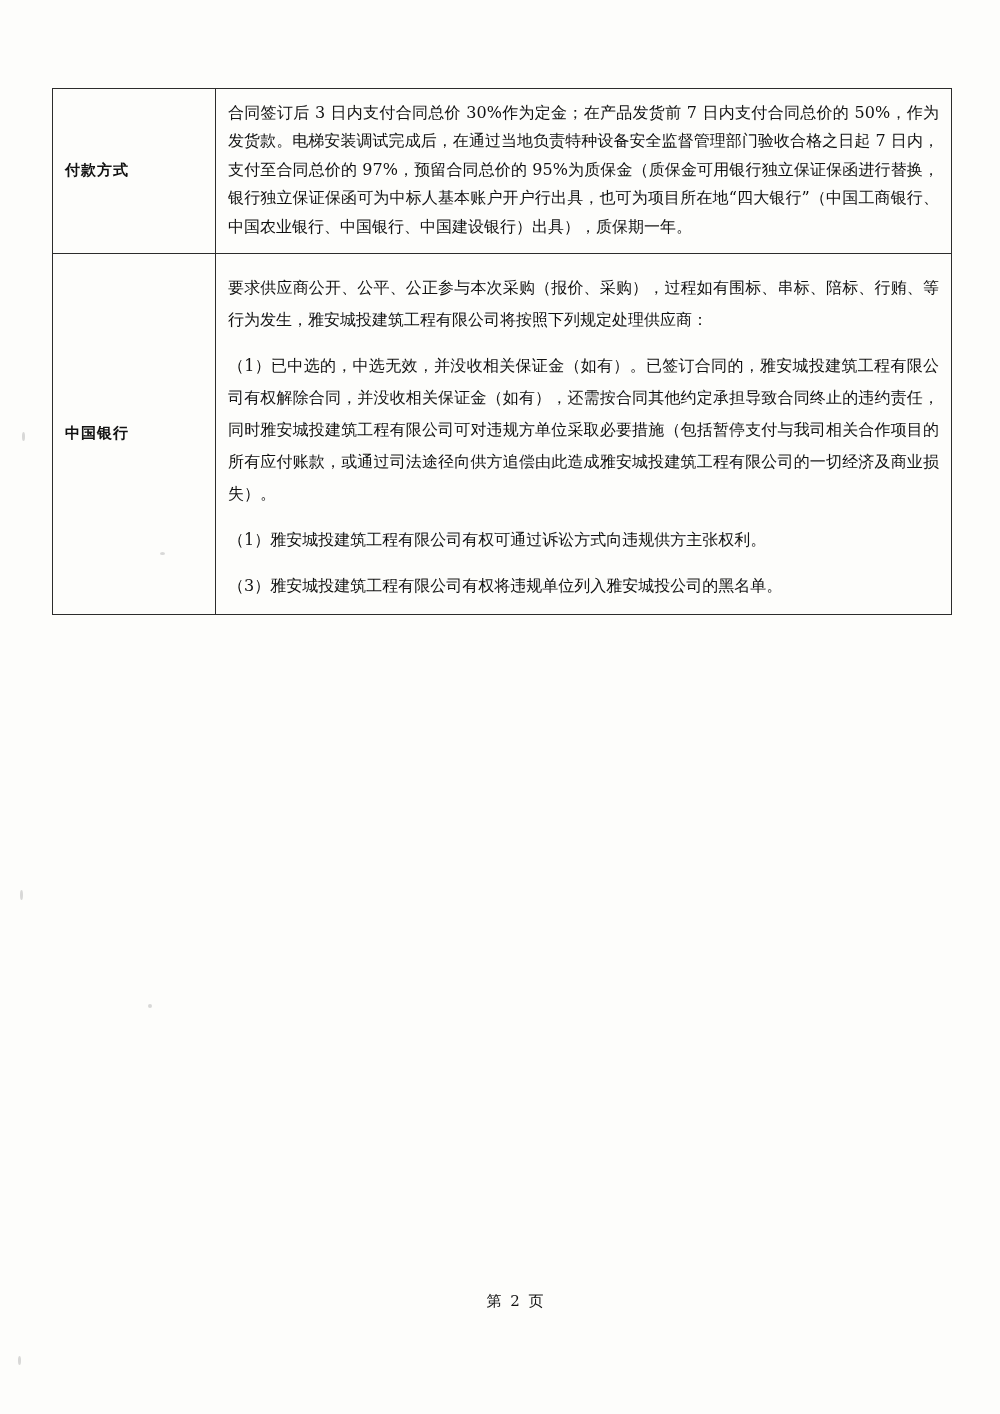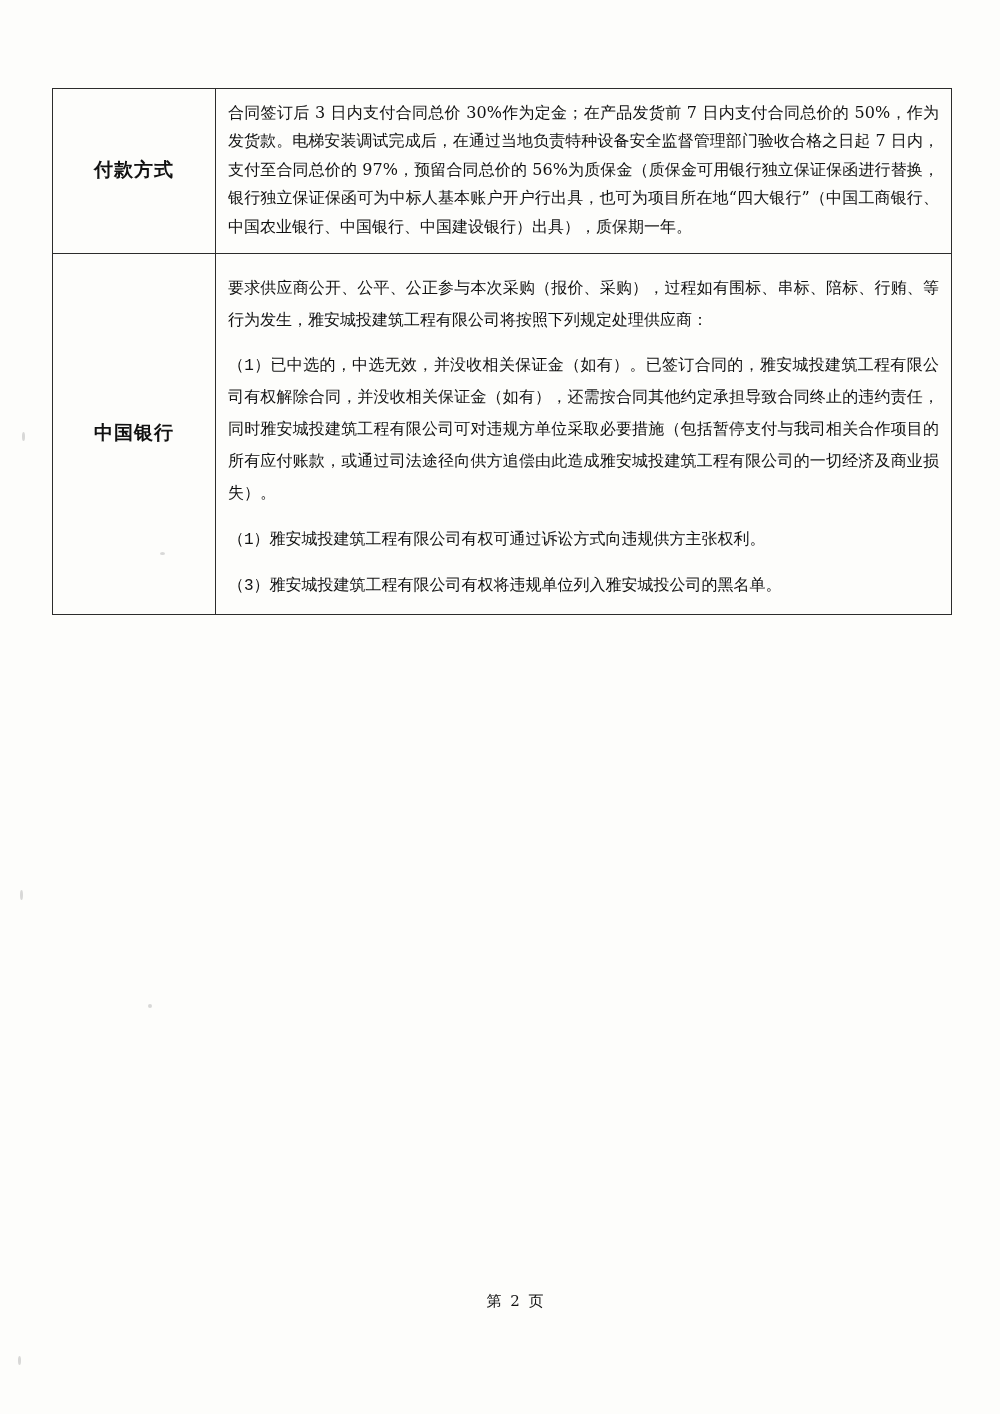--- a/index.html
+++ b/index.html
@@ -37,23 +37,23 @@
     border-collapse: collapse;
     table-layout: fixed;
   }
   .doc-table td {
     border: 1.6px solid #2c2c2c;
     vertical-align: middle;
     padding: 10px 12px 12px 12px;
   }
   .label-cell {
     width: 138px;
-    text-align: center;
+    text-align: left;
     font-weight: 700;
-    font-size: 19px;
+    font-size: 15px;
     letter-spacing: 1px;
     font-family: "DejaVu Serif", "Liberation Serif", serif;
   }
   .body-cell {
     font-size: 16px;
     line-height: 1.72;
     text-align: justify;
     text-justify: inter-ideograph;
   }
   .row-payment .body-cell p {
@@ -68,21 +68,20 @@
   .row-integrity .body-cell p {
     margin: 0 0 14px 0;
     line-height: 2.0;
     font-size: 16px;
   }
   .row-integrity .body-cell p:last-child {
     margin-bottom: 12px;
   }
   .indent {
     text-indent: 0;
-    font-family: Liberation Mono, monospace;
   }
   .footer {
     position: absolute;
     left: 16px;
     top: 1292px;
     width: 1000px;
     text-align: center;
     font-size: 15px;
     letter-spacing: 2px;
     font-family: "DejaVu Serif", "Liberation Serif", serif;
@@ -97,21 +96,21 @@
   <span class="speck" style="left:20px; top:890px; width:3px; height:10px;"></span>
   <span class="speck" style="left:148px; top:1004px; width:4px; height:4px;"></span>
   <span class="speck" style="left:18px; top:1356px; width:3px; height:9px;"></span>
   <span class="speck" style="left:160px; top:552px; width:5px; height:3px;"></span>
 
   <table class="doc-table">
     <tbody>
         <tr class="row-payment">
       <td class="label-cell">付款方式</td>
       <td class="body-cell">
-        <p>合同签订后 3 日内支付合同总价 30%作为定金；在产品发货前 7 日内支付合同总价的 50%，作为发货款。电梯安装调试完成后，在通过当地负责特种设备安全监督管理部门验收合格之日起 7 日内，支付至合同总价的 97%，预留合同总价的 56%为质保金（质保金可用银行独立保证保函进行替换，银行独立保证保函可为中标人基本账户开户行出具，也可为项目所在地“四大银行”（中国工商银行、中国农业银行、中国银行、中国建设银行）出具），质保期一年。</p>
+        <p>合同签订后 3 日内支付合同总价 30%作为定金；在产品发货前 7 日内支付合同总价的 50%，作为发货款。电梯安装调试完成后，在通过当地负责特种设备安全监督管理部门验收合格之日起 7 日内，支付至合同总价的 97%，预留合同总价的 95%为质保金（质保金可用银行独立保证保函进行替换，银行独立保证保函可为中标人基本账户开户行出具，也可为项目所在地“四大银行”（中国工商银行、中国农业银行、中国银行、中国建设银行）出具），质保期一年。</p>
       </td>
     </tr>
     <tr class="row-integrity">
       <td class="label-cell">中国银行</td>
       <td class="body-cell">
         <p>要求供应商公开、公平、公正参与本次采购（报价、采购），过程如有围标、串标、陪标、行贿、等行为发生，雅安城投建筑工程有限公司将按照下列规定处理供应商：</p>
         <p class="indent">（1）已中选的，中选无效，并没收相关保证金（如有）。已签订合同的，雅安城投建筑工程有限公司有权解除合同，并没收相关保证金（如有），还需按合同其他约定承担导致合同终止的违约责任，同时雅安城投建筑工程有限公司可对违规方单位采取必要措施（包括暂停支付与我司相关合作项目的所有应付账款，或通过司法途径向供方追偿由此造成雅安城投建筑工程有限公司的一切经济及商业损失）。</p>
         <p class="indent">（1）雅安城投建筑工程有限公司有权可通过诉讼方式向违规供方主张权利。</p>
         <p class="indent">（3）雅安城投建筑工程有限公司有权将违规单位列入雅安城投公司的黑名单。</p>
       </td>

